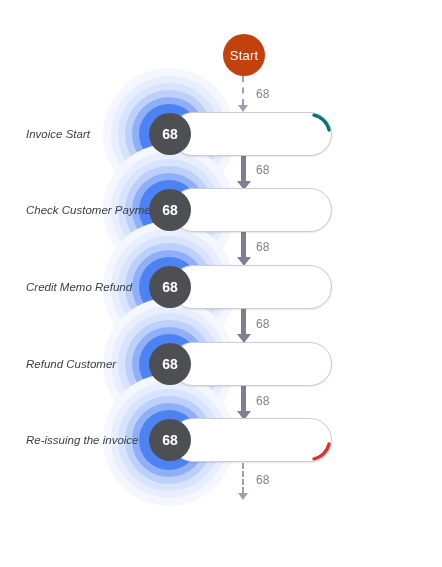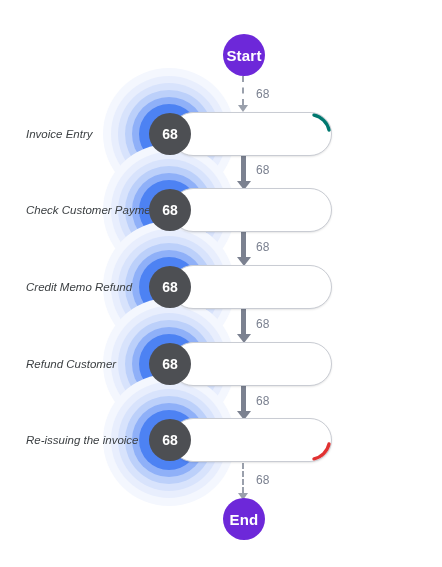--- a/index.html
+++ b/index.html
@@ -21,24 +21,24 @@
     width: 442px;
     height: 567px;
   }
 
   
   .terminal {
     position: absolute;
     width: 42px;
     height: 42px;
     border-radius: 50%;
-    background: #6d28d9;
+    background: #c2410c;
     color: #ffffff;
-    font-size: 15px;
-    font-weight: bold;
+    font-size: 13px;
+    font-weight: normal;
     display: flex;
     align-items: center;
     justify-content: center;
     letter-spacing: .2px;
     z-index: 40;
   }
   #start-node { left: 223px; top: 34px; }
   #end-node   { left: 223px; top: 498px; }
 
   
@@ -246,21 +246,21 @@
   </div>
   <div class="edge-label" style="left:256px; top:473px;">68</div>
 
   <div class="terminal" id="start-node">Start</div>
 
   <div class="node-row" style="top:134px; width:442px;">
     <div class="pill"></div>
     <svg class="cap-arc" viewBox="0 0 44 44">
       <path d="M 26 3.2 A 19.5 19.5 0 0 1 41 18" fill="none" stroke="#00786f" stroke-width="3.4" stroke-linecap="round"></path>
     </svg>
-    <div class="pill-label">Invoice Entry</div>
+    <div class="pill-label">Invoice Start</div>
     <div class="badge">68</div>
   </div>
 
   <div class="node-row" style="top:210px; width:442px;">
     <div class="pill"></div>
     <div class="pill-label">Check Customer Payment</div>
     <div class="badge">68</div>
   </div>
 
   <div class="node-row" style="top:287px; width:442px;">
@@ -277,15 +277,14 @@
 
   <div class="node-row" style="top:440px; width:410px;">
     <div class="pill"></div>
     <svg class="cap-arc" viewBox="0 0 44 44">
       <path d="M 41 26 A 19.5 19.5 0 0 1 26 40.8" fill="none" stroke="#e03131" stroke-width="3.4" stroke-linecap="round"></path>
     </svg>
     <div class="pill-label">Re-issuing the invoice</div>
     <div class="badge">68</div>
   </div>
 
-  <div class="terminal" id="end-node">End</div>
 
 </div>
 
 </body></html>

